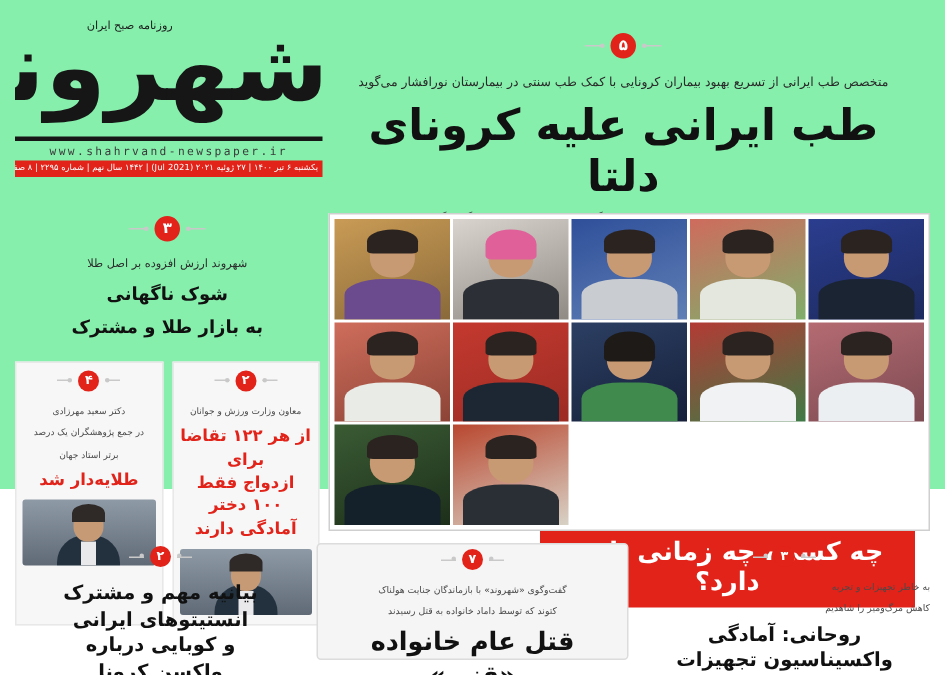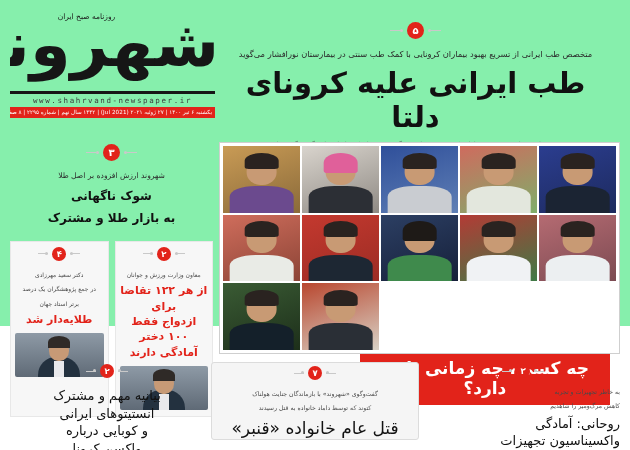--- a/index.html
+++ b/index.html
@@ -370,27 +370,27 @@
     padding: 3px 6px 5px;
   }
   .bb-kicker {
     font-size: 6.2px;
     color: #4a4a4a;
     line-height: 1.6;
     margin: 4px 0 4px;
   }
   .bb-title {
     font-size: 13px;
-    font-weight: normal;
+    font-weight: bold;
     color: #111;
     line-height: 1.35;
     letter-spacing: -0.2px;
   }
   .bb-title.big { font-size: 17px; }
-  .bb-title.rtl-left { text-align: right; }
+  .bb-title.rtl-left { text-align: center; }
   .bb-kicker.rtl-left { text-align: right; }
 
   .marker-sm .marker-circle { width: 14px; height: 14px; font-size: 8.5px; }
   .marker-sm .marker-dash { width: 10px; }
 </style>
 </head>
 <body>
 
 <div class="page">
 

